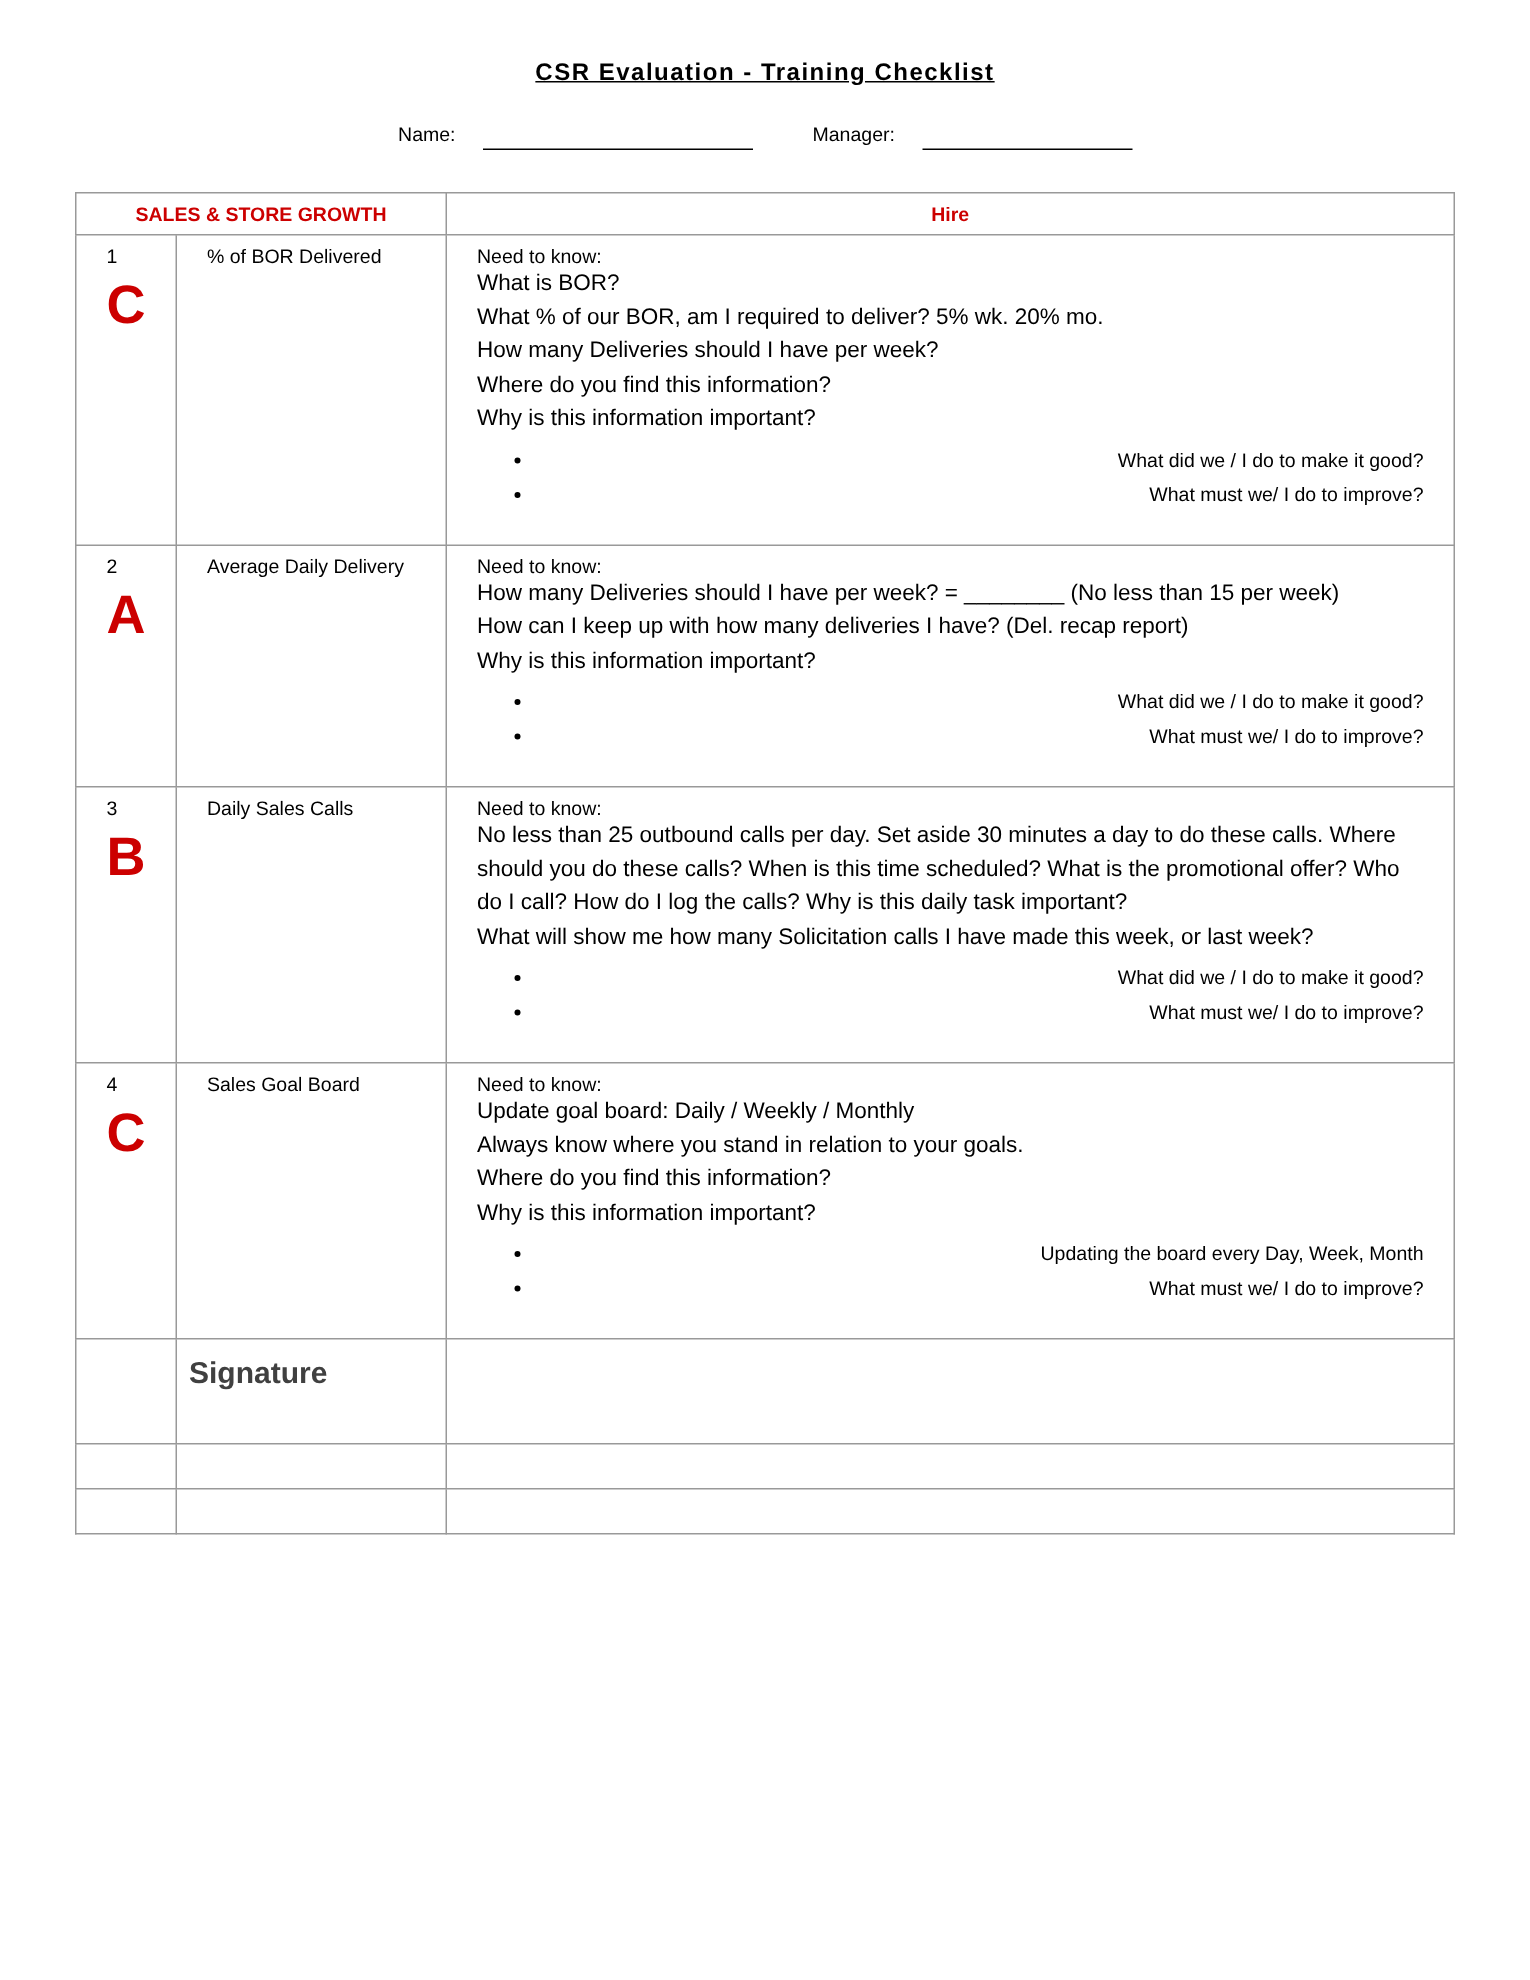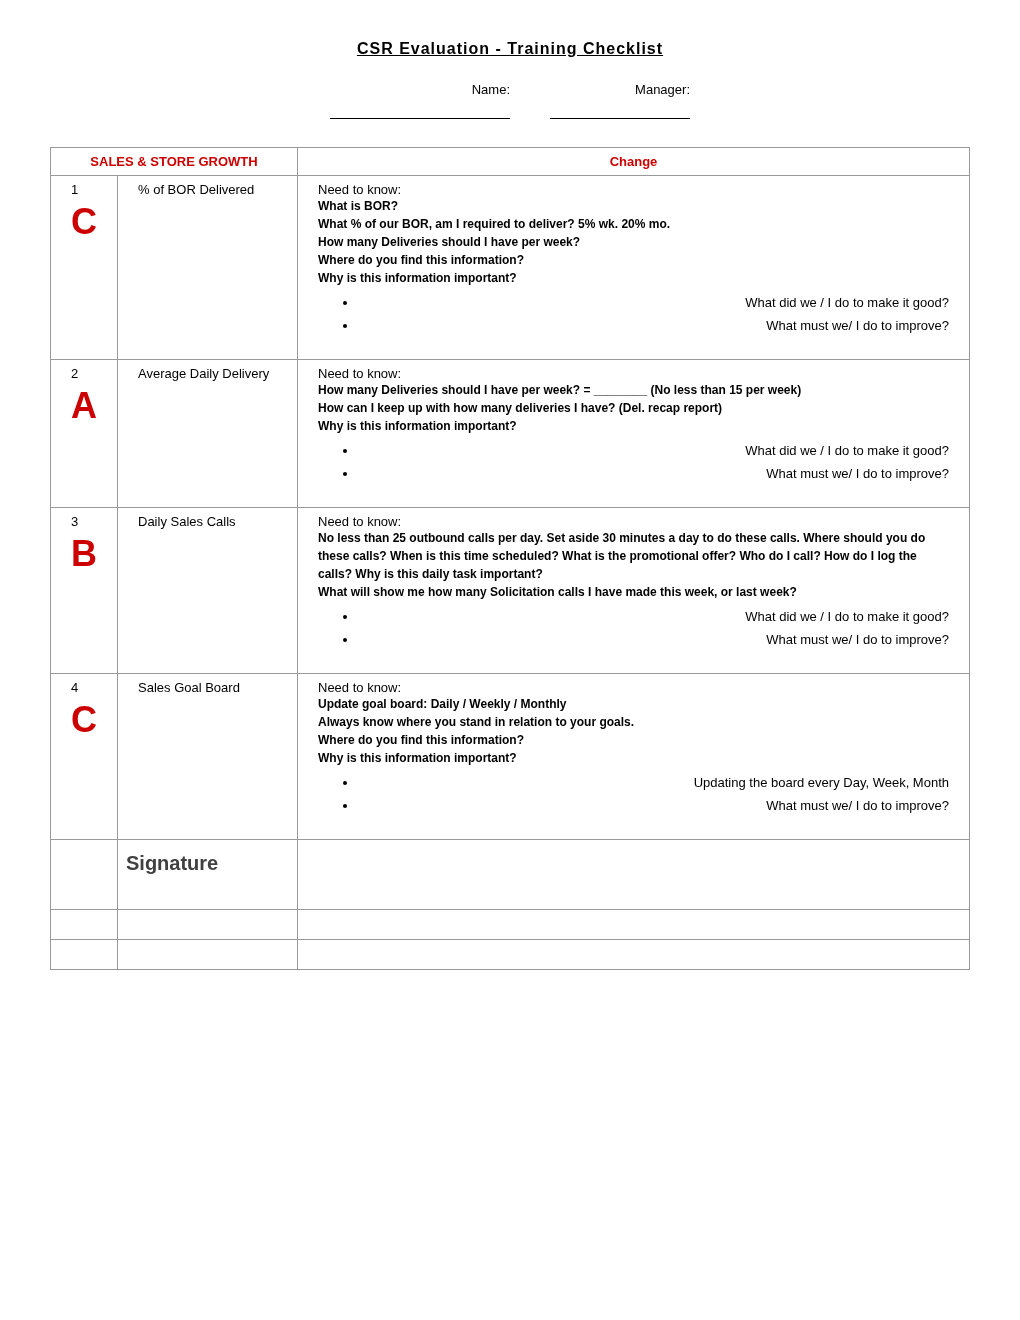--- a/index.html
+++ b/index.html
@@ -24,23 +24,21 @@
       align-items: center;
       margin-bottom: 18px;
     }
     .form-row {
       display: flex;
       gap: 40px;
       margin-bottom: 10px;
     }
     .form-field {
       display: flex;
-      align-items: flex-end;
-      gap: 4px;
-      flex-direction: column;
+      gap: 18px;
     }
     .form-field label {
       font-size: 13px;
       white-space: nowrap;
     }
     .form-underline {
       border-bottom: 1px solid #000;
       min-width: 180px;
       height: 18px;
       display: inline-block;
@@ -88,23 +86,22 @@
       margin-bottom: 2px;
     }
     .notes-cell {
       vertical-align: top;
     }
     .need-to-know {
       font-weight: normal;
       font-size: 13px;
     }
     .notes-text {
-      font-size: 12px;
+      font-size: 15px;
       line-height: 1.5;
-      font-weight: bold;
     }
     .bullet-list {
       list-style: disc;
       margin-left: 40px;
       margin-top: 8px;
       text-align: right;
     }
     .bullet-list li {
       font-size: 13px;
       margin-bottom: 8px;
@@ -152,21 +149,21 @@
       <label>Manager:</label>
       <span class="form-underline-sm"></span>
     </div>
   </div>
 </div>
 
 <table class="main-table">
   <thead>
     <tr>
       <th colspan="2" class="header-left">SALES &amp; STORE GROWTH</th>
-      <th class="header-right">Change</th>
+      <th class="header-right">Hire</th>
     </tr>
   </thead>
   <tbody id="table-body">
 
   <tr>
         <td class="col-num-grade">
           <span class="row-number">1</span>
           <span class="row-grade-letter">C</span>
         </td>
         <td class="row-label-cell">

